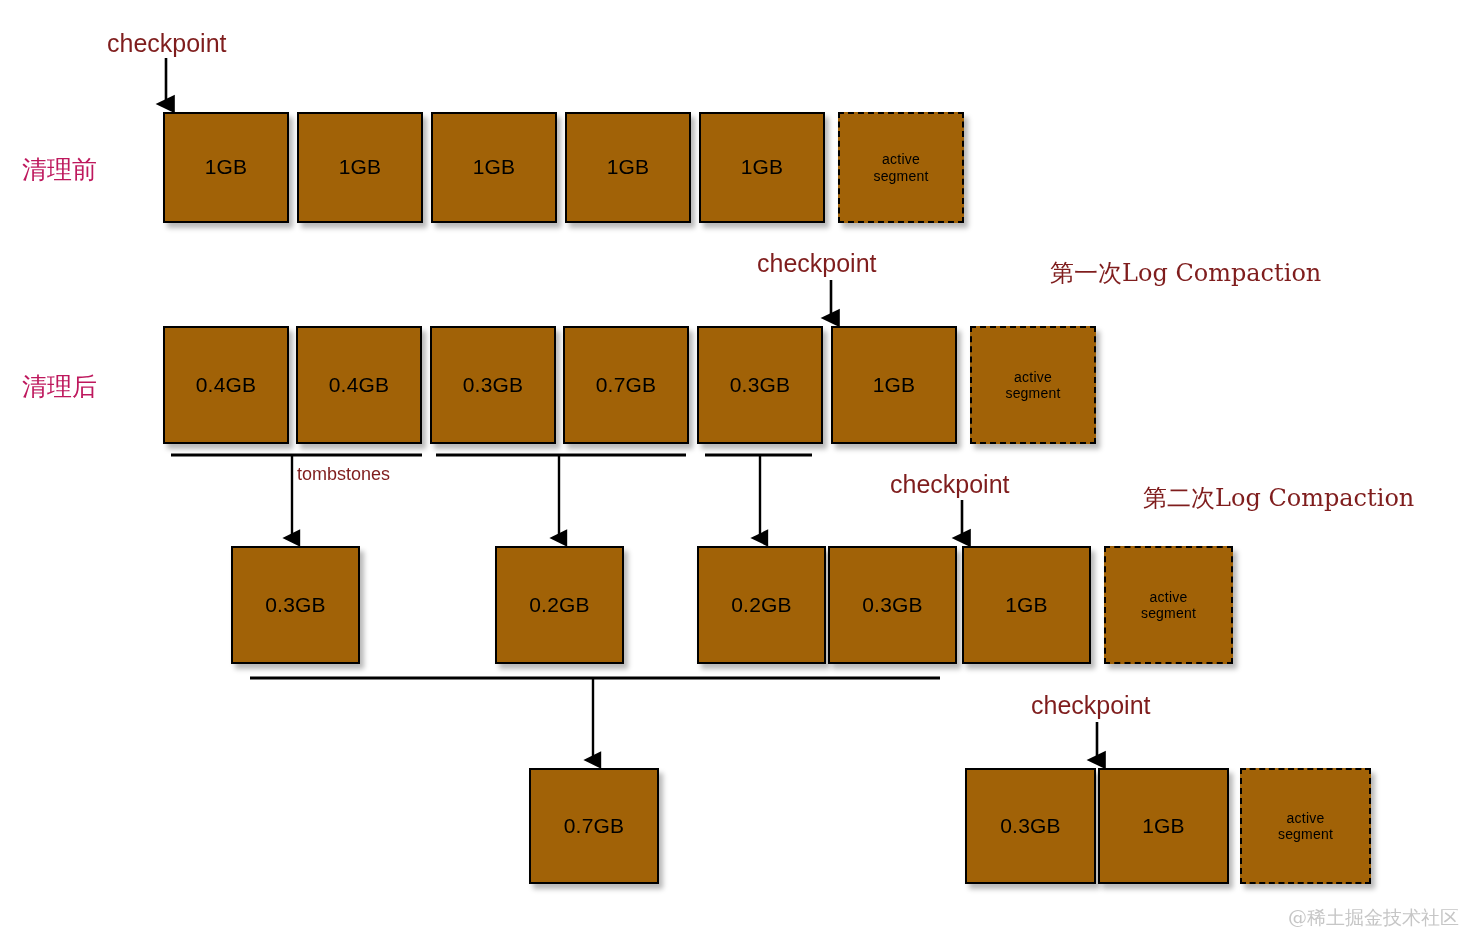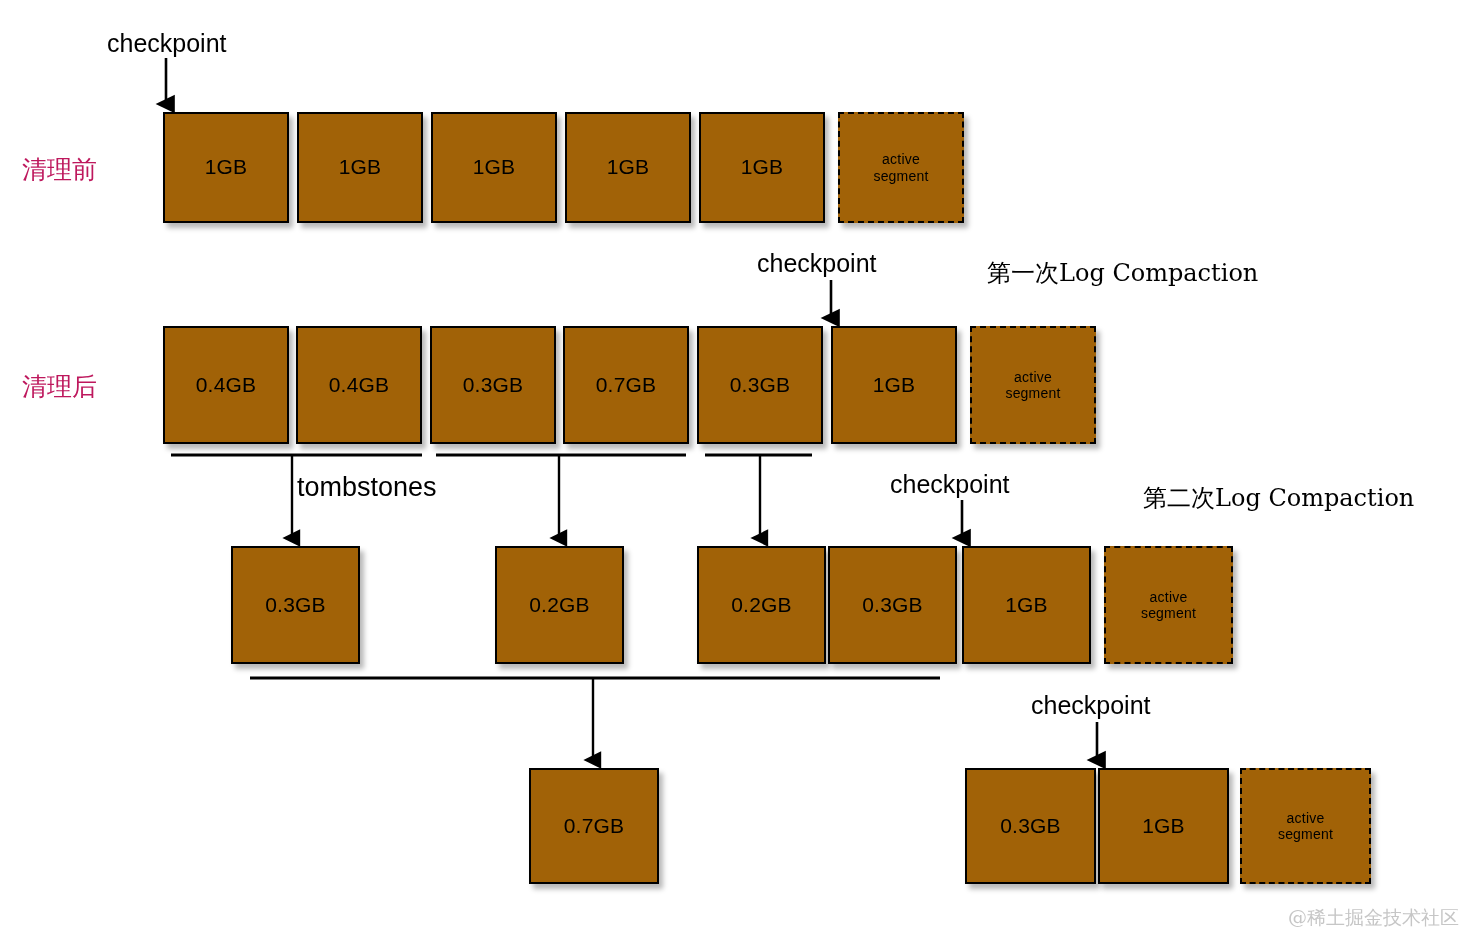--- a/index.html
+++ b/index.html
@@ -46,25 +46,25 @@
     position: absolute;
     font-family: "DejaVu Serif", "Liberation Serif", serif;
     font-size: 25px;
     color: #be185d;
     white-space: nowrap;
   }
 
   
   .lbl {
     position: absolute;
-    color: #000000;
+    color: #7f1d1d;
     white-space: nowrap;
   }
   .lbl.checkpoint { font-size: 25px; }
-  .lbl.tombstones { font-size: 27px; margin-top: 8px; }
+  .lbl.tombstones { font-size: 18px; }
   .lbl.compaction {
     font-size: 24px;
     font-family: "DejaVu Serif", "Liberation Serif", serif;
   }
 
   
   svg.overlay {
     position: absolute;
     left: 0;
     top: 0;
@@ -98,21 +98,21 @@
   <div class="seg" style="left:699px; top:112px; width:126px; height:111px;">1GB</div>
   <div class="seg active" style="left:838px; top:112px; width:126px; height:111px;">
     <span>active</span>
     <span>segment</span>
   </div>
 
   <div class="rowlabel" style="left:22px; top:370px;">清理后</div>
 
   <div class="lbl checkpoint" style="left:757px; top:249px;">checkpoint</div>
 
-  <div class="lbl compaction" style="left:987px; top:257px;">第一次Log Compaction</div>
+  <div class="lbl compaction" style="left:1050px; top:257px;">第一次Log Compaction</div>
 
   <div class="seg" style="left:163px; top:326px; width:126px; height:118px;">0.4GB</div>
   <div class="seg" style="left:296px; top:326px; width:126px; height:118px;">0.4GB</div>
   <div class="seg" style="left:430px; top:326px; width:126px; height:118px;">0.3GB</div>
   <div class="seg" style="left:563px; top:326px; width:126px; height:118px;">0.7GB</div>
   <div class="seg" style="left:697px; top:326px; width:126px; height:118px;">0.3GB</div>
   <div class="seg" style="left:831px; top:326px; width:126px; height:118px;">1GB</div>
   <div class="seg active" style="left:970px; top:326px; width:126px; height:118px;">
     <span>active</span>
     <span>segment</span>

